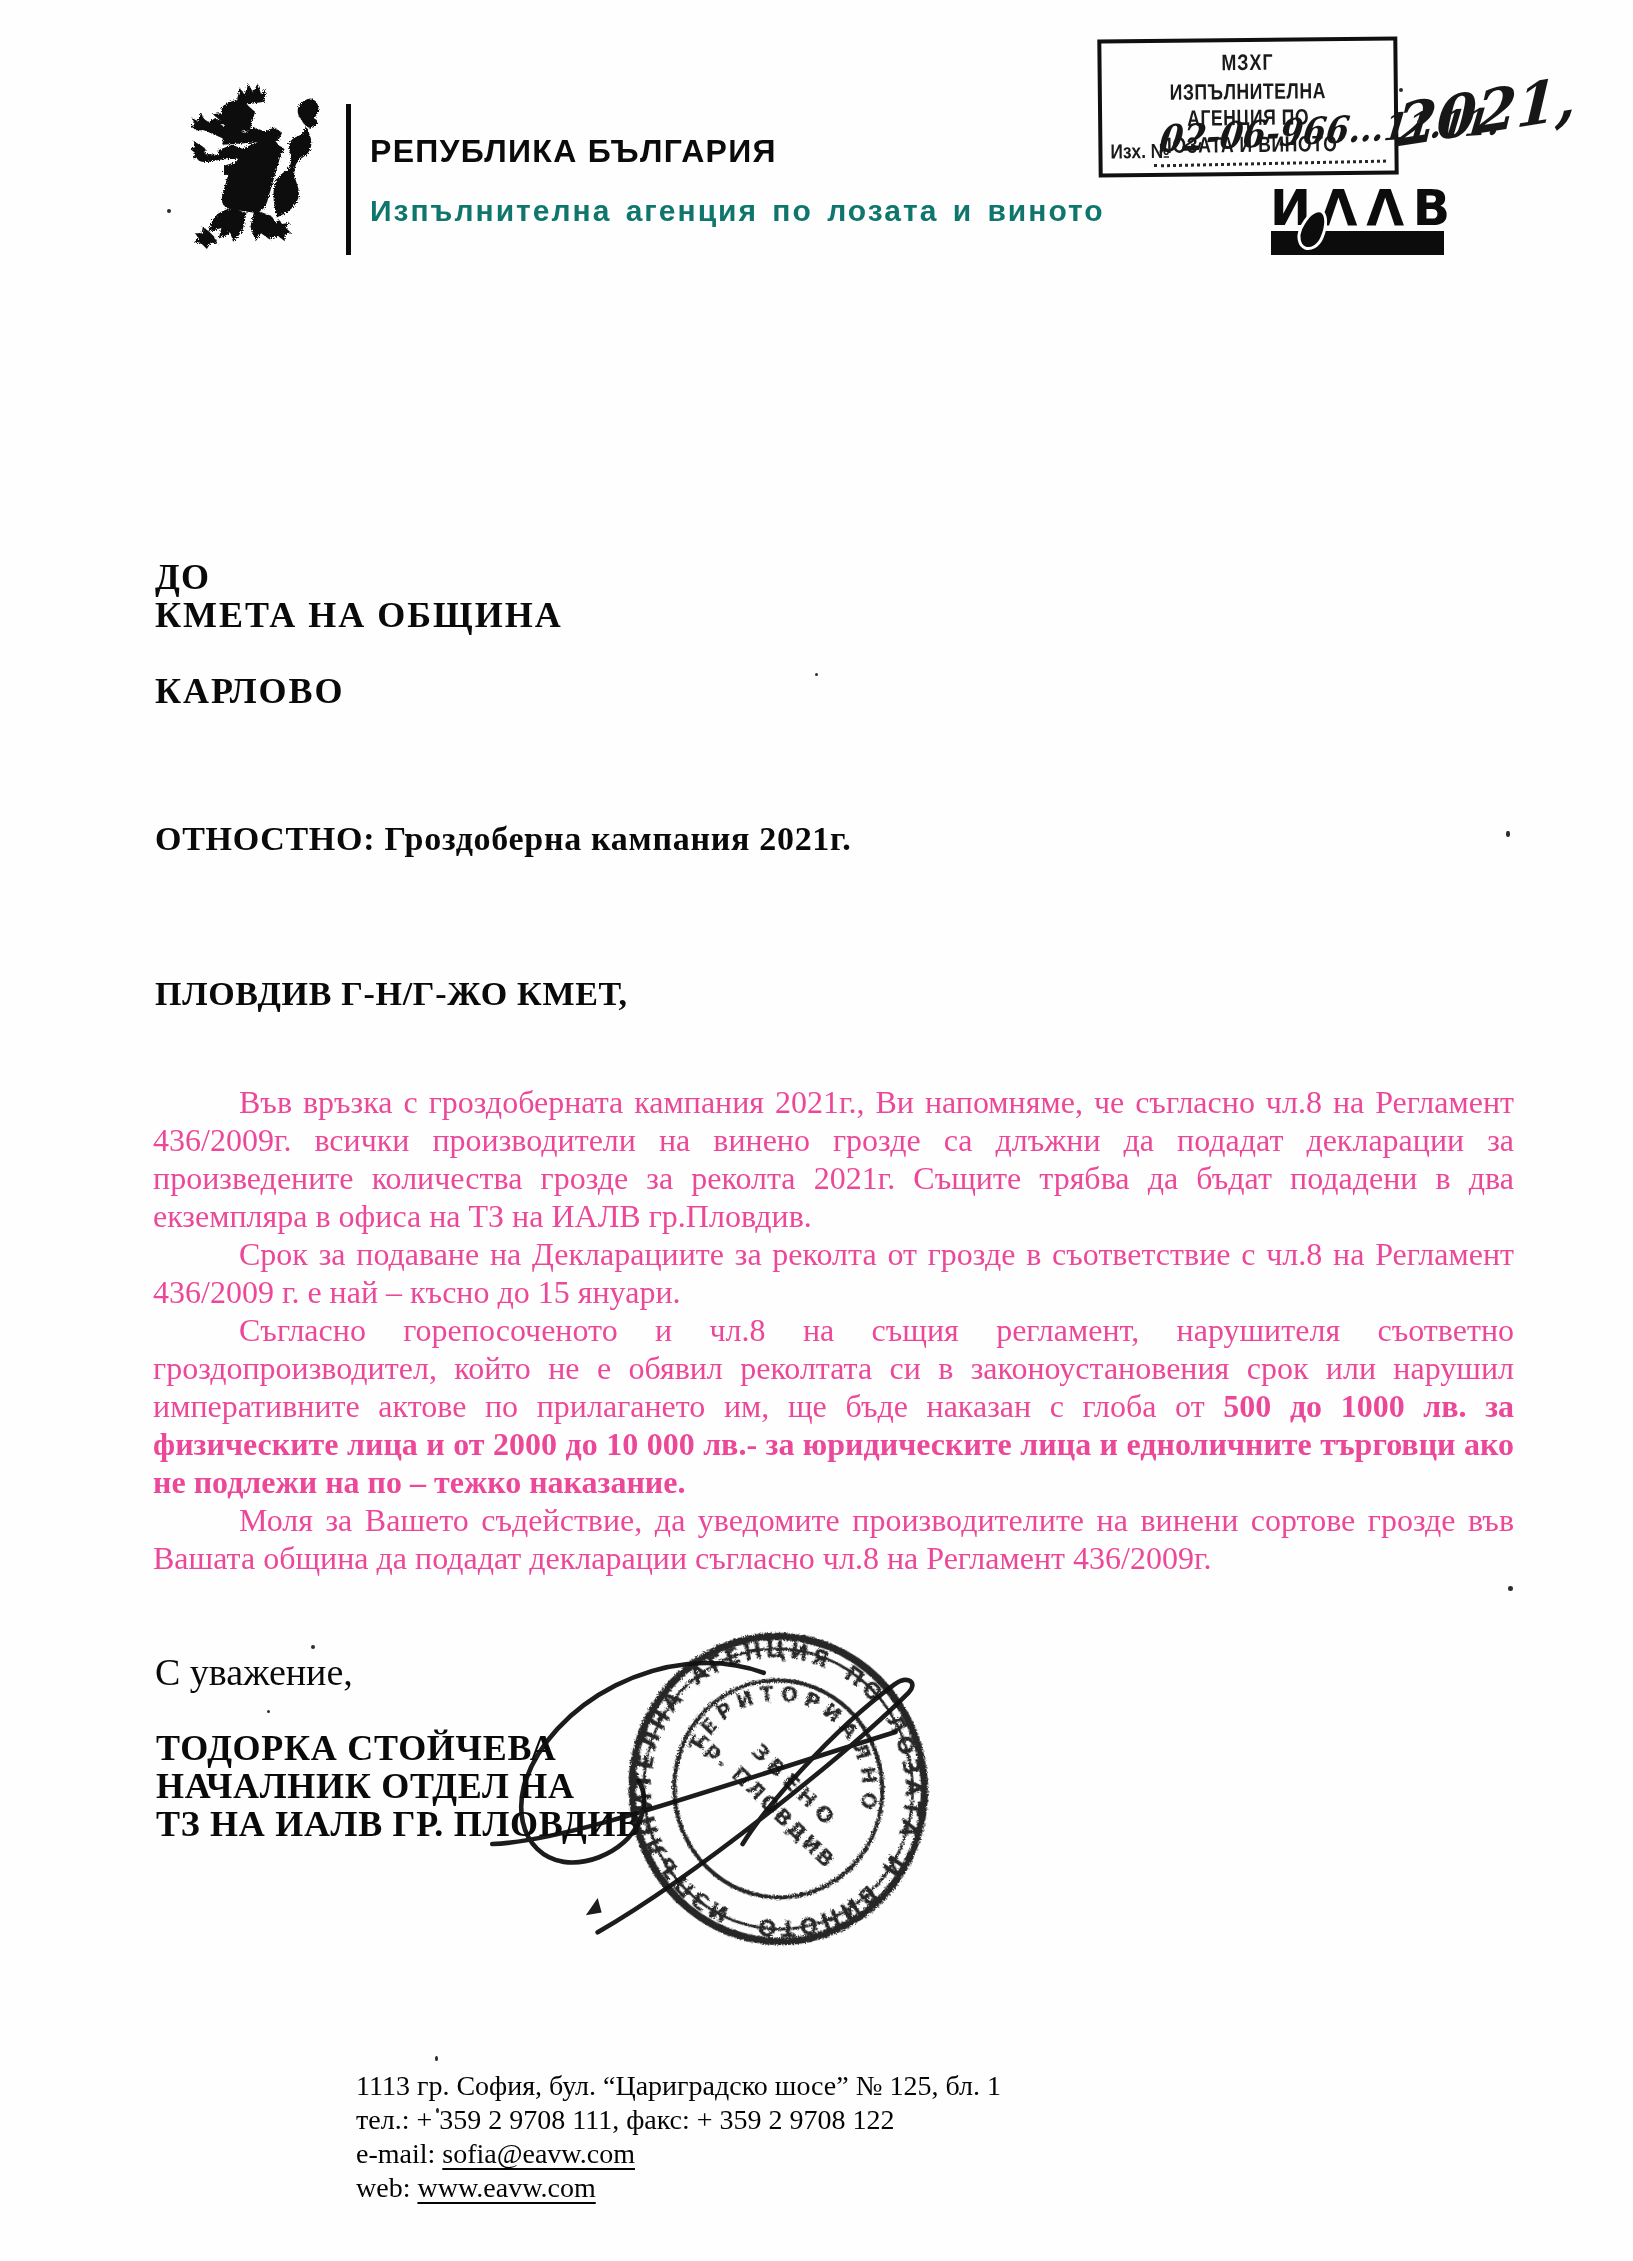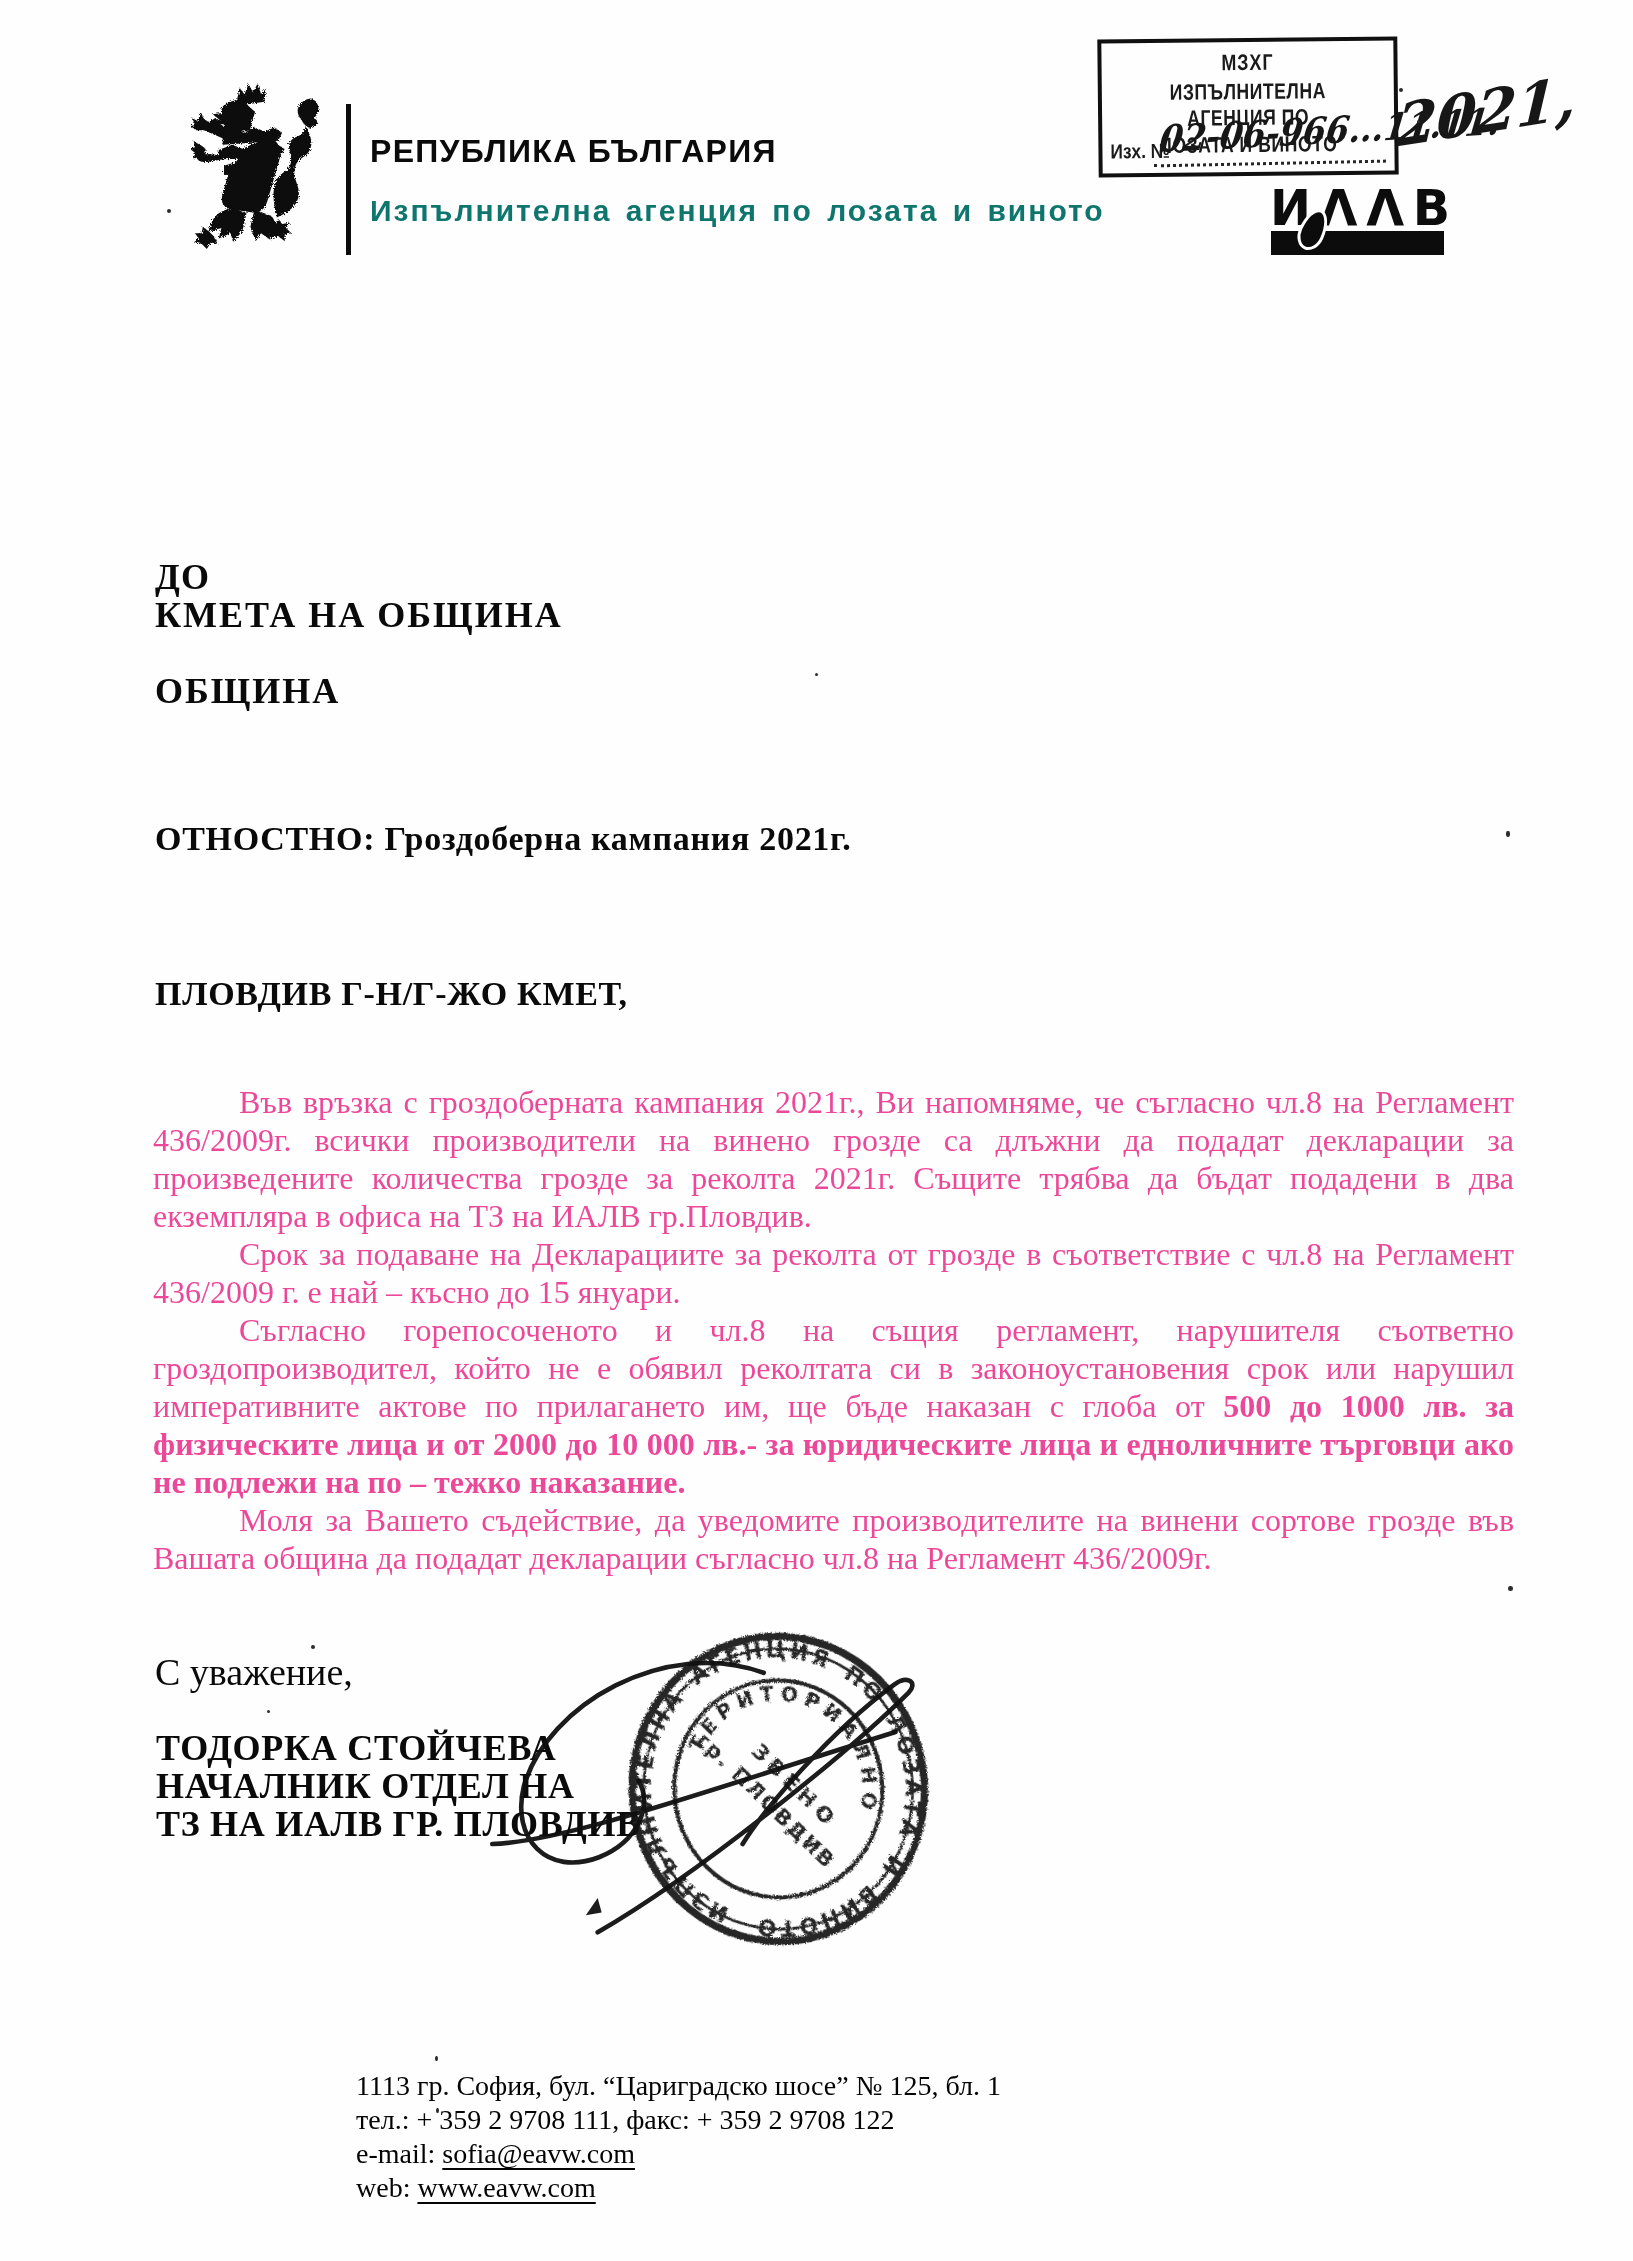--- a/index.html
+++ b/index.html
@@ -119,21 +119,21 @@
     <div class="ln sb-l1">ИЗПЪЛНИТЕЛНА АГЕНЦИЯ ПО</div>
     <div class="ln sb-l2">ЛОЗАТА И ВИНОТО</div>
     <div class="sb-ref">Изх. №</div>
   </div>
   <div class="abs dotline"></div>
   <div class="abs hand hw-num">02-06-966...11.11.</div>
   <div class="abs hand hw-year">2021,</div>
 
   <div class="abs to-line serif">ДО</div>
   <div class="abs to-line2 serif">КМЕТА НА ОБЩИНА</div>
-  <div class="abs to-line3 serif">ОБЩИНА</div>
+  <div class="abs to-line3 serif">КАРЛОВО</div>
 
   <div class="abs subject serif">ОТНОСТНО: Гроздоберна кампания 2021г.</div>
   <div class="abs salutation serif">ПЛОВДИВ Г-Н/Г-ЖО КМЕТ,</div>
 
   <div class="abs body-block serif">
     <p>Във връзка с гроздоберната кампания 2021г., Ви напомняме, че съгласно чл.8 на Регламент 436/2009г. всички производители на винено грозде са длъжни да подадат декларации за произведените количества грозде за реколта 2021г. Същите трябва да бъдат подадени в два екземпляра в офиса на ТЗ на ИАЛВ гр.Пловдив.</p>
     <p>Срок за подаване на Декларациите за реколта от грозде в съответствие с чл.8 на Регламент 436/2009 г. е най – късно до 15 януари.</p>
     <p><span>Съгласно горепосоченото и чл.8 на същия регламент, нарушителя съответно гроздопроизводител, който не е обявил реколтата си в законоустановения срок или нарушил императивните актове по прилагането им, ще бъде наказан с глоба от </span><span class="b">500 до 1000 лв. за физическите лица и от 2000 до 10 000 лв.- за юридическите лица и едноличните търговци ако не подлежи на по – тежко наказание.</span></p>
     <p>Моля за Вашето съдействие, да уведомите производителите на винени сортове грозде във Вашата община да подадат декларации съгласно чл.8 на Регламент 436/2009г.</p>
   </div>

